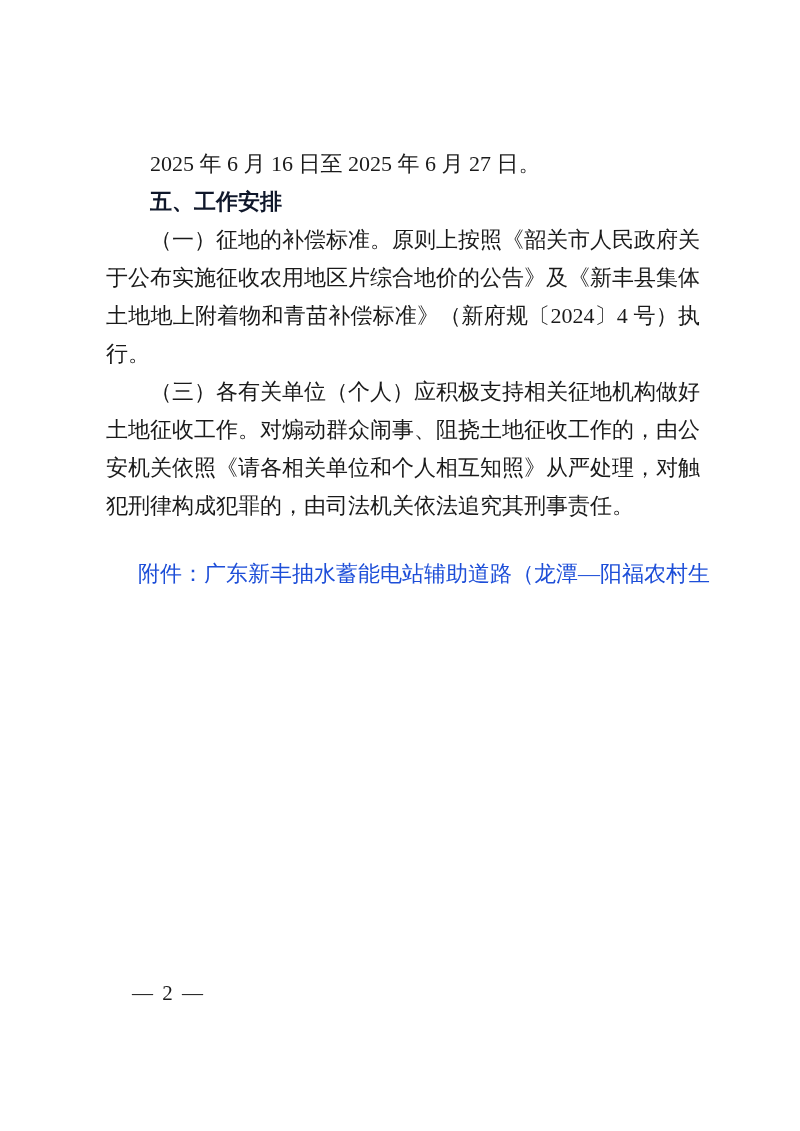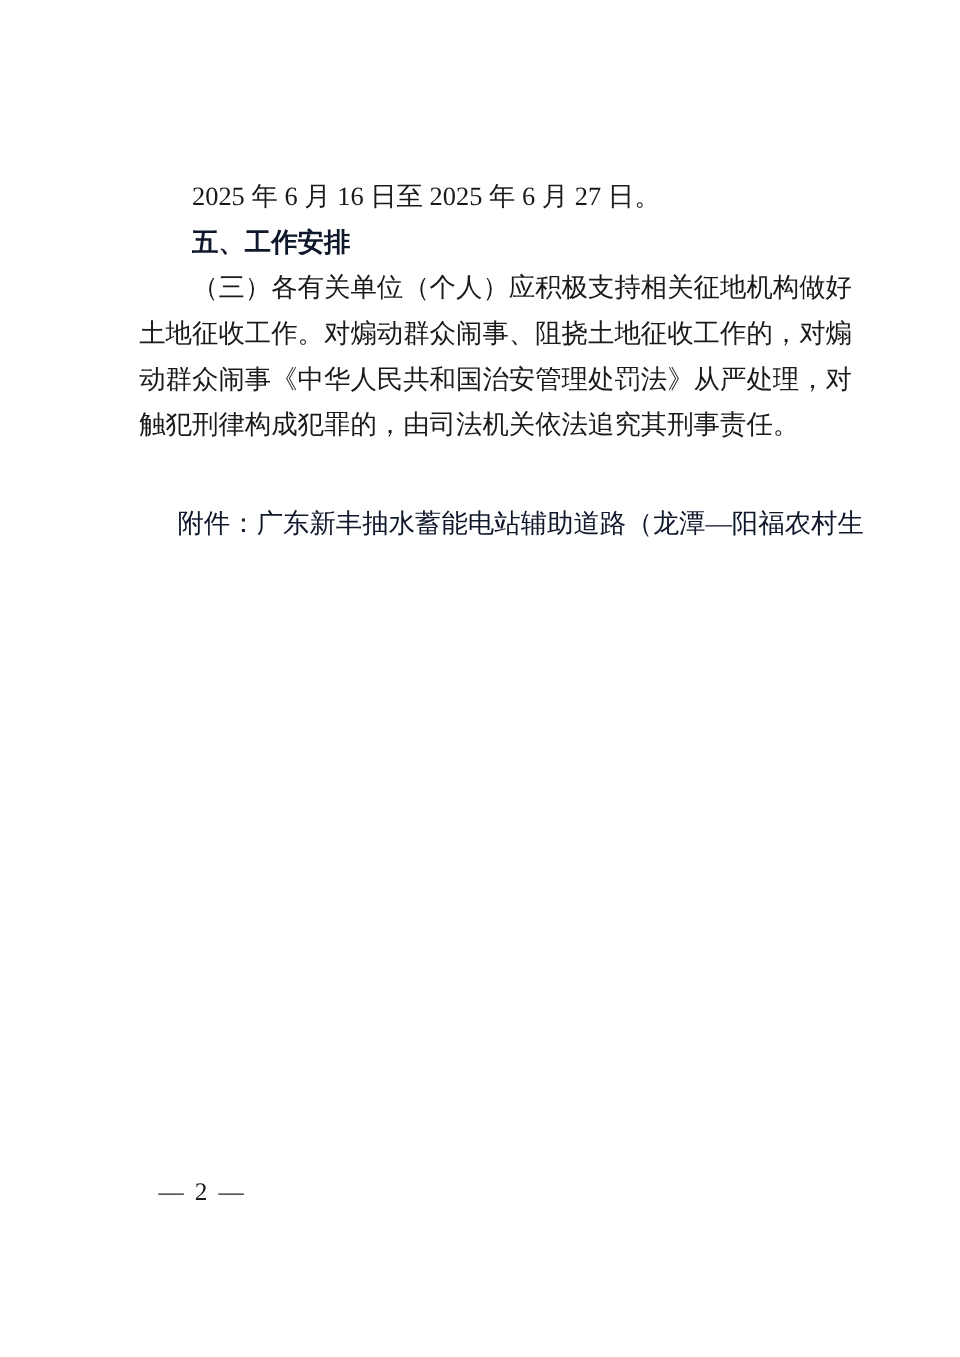--- a/index.html
+++ b/index.html
@@ -11,21 +11,21 @@
     position: relative;
     width: 800px;
     height: 1131px;
     background: #ffffff;
     color: #000000;
     font-family: "Liberation Serif", "DejaVu Serif", serif;
     overflow: hidden;
   }
   .content {
     position: absolute;
-    left: 116px;
+    left: 106px;
     top: 145px;
     width: 594px;
   }
   .para {
     margin: 0;
     font-size: 22px;
     line-height: 38px;
     text-align: justify;
     text-indent: 2em;
     letter-spacing: 0;
@@ -34,42 +34,43 @@
   .heading {
     margin: 0;
     font-family: "Liberation Sans", "DejaVu Sans", sans-serif;
     font-weight: bold;
     font-size: 22px;
     line-height: 38px;
     text-indent: 2em;
     color: #0f172a;
   }
   .attachment {
-    margin: 44px 0 0 0;
+    margin: 30px 0 0 0;
     font-size: 22px;
     line-height: 38px;
     text-indent: 1.45em;
     white-space: nowrap;
-    color: #0f172a;
+    color: #1d4ed8;
   }
   .page-number {
     position: absolute;
     left: 132px;
     top: 980px;
     font-size: 21px;
     line-height: 26px;
     letter-spacing: 2px;
     color: #1a1a1a;
   }
 </style>
 </head>
 <body>
 
 <div class="page">
   <div class="content">
     <p class="para">2025 年 6 月 16 日至 2025 年 6 月 27 日。</p>
     <p class="heading">五、工作安排</p>
-    <p class="para">（三）各有关单位（个人）应积极支持相关征地机构做好土地征收工作。对煽动群众闹事、阻挠土地征收工作的，对煽动群众闹事《中华人民共和国治安管理处罚法》从严处理，对触犯刑律构成犯罪的，由司法机关依法追究其刑事责任。</p>
+    <p class="para">（一）征地的补偿标准。原则上按照《韶关市人民政府关于公布实施征收农用地区片综合地价的公告》及《新丰县集体土地地上附着物和青苗补偿标准》（新府规〔2024〕4 号）执行。</p>
+    <p class="para">（三）各有关单位（个人）应积极支持相关征地机构做好土地征收工作。对煽动群众闹事、阻挠土地征收工作的，由公安机关依照《请各相关单位和个人相互知照》从严处理，对触犯刑律构成犯罪的，由司法机关依法追究其刑事责任。</p>
     <p class="attachment">附件：广东新丰抽水蓄能电站辅助道路（龙潭—阳福农村生</p>
   </div>
 
   <div class="page-number">— 2 —</div>
 </div>
 
 </body></html>

